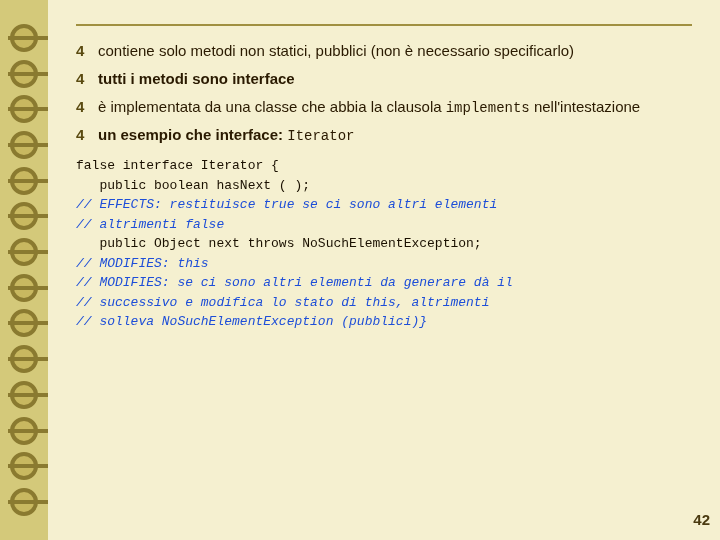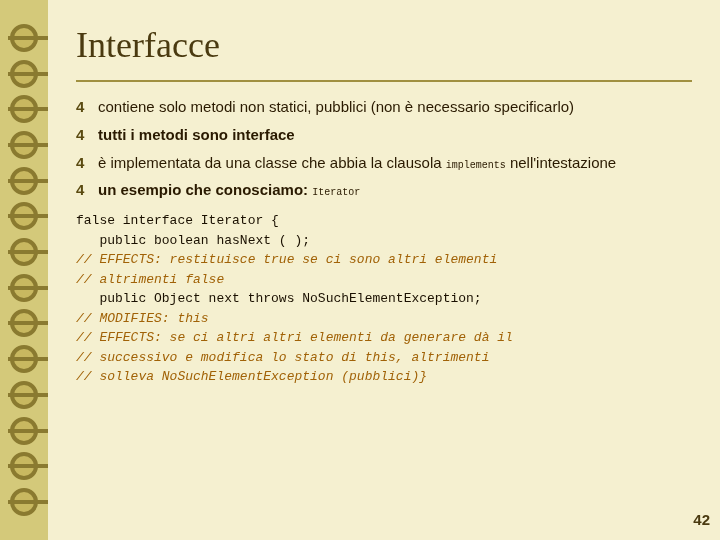--- a/index.html
+++ b/index.html
@@ -96,36 +96,36 @@
     .bullet-text {
       flex: 1;
     }
 
     .bullet-text strong {
       font-weight: bold;
     }
 
     .inline-code {
       font-family: 'Courier New', Courier, monospace;
-      font-size: 10px;
+      font-size: 14px;
       background: transparent;
     }
 
     .code-block {
       font-family: 'Courier New', Courier, monospace;
       font-size: 13px;
       color: #1a1000;
       line-height: 1.5;
       margin-top: 2px;
       white-space: pre;
     }
 
     .code-comment {
       font-style: italic;
-      color: #a16207;
+      color: #1d4ed8;
     }
 
     .slide-number {
       position: absolute;
       bottom: 12px;
       right: 10px;
       font-size: 15px;
       color: #4a3a10;
       font-weight: bold;
     }
@@ -144,46 +144,45 @@
   <div class="spiral-ring"></div>
   <div class="spiral-ring"></div>
   <div class="spiral-ring"></div>
   <div class="spiral-ring"></div>
   <div class="spiral-ring"></div>
   <div class="spiral-ring"></div>
   <div class="spiral-ring"></div>
 </div>
 
 <div class="content-area">
-  <h1 class="slide-title">Interfacce</h1>
   <hr class="divider">
 
   <ul class="bullet-list">
     <li class="bullet-item">
       <span class="bullet-num">4</span>
       <span class="bullet-text">contiene solo metodi non statici, pubblici (non è necessario specificarlo)</span>
     </li>
     <li class="bullet-item">
       <span class="bullet-num">4</span>
       <span class="bullet-text"><strong>tutti i metodi sono interface</strong></span>
     </li>
     <li class="bullet-item">
       <span class="bullet-num">4</span>
       <span class="bullet-text">è implementata da una classe che abbia la clausola <span class="inline-code">implements</span> nell'intestazione</span>
     </li>
     <li class="bullet-item">
       <span class="bullet-num">4</span>
-      <span class="bullet-text"><strong>un esempio che conosciamo:</strong> <span class="inline-code">Iterator</span></span>
+      <span class="bullet-text"><strong>un esempio che interface:</strong> <span class="inline-code">Iterator</span></span>
     </li>
   </ul>
 
   <div class="code-block"><span>false interface Iterator {</span>
 <span>   public boolean hasNext ( );</span>
 <span class="code-comment">// <em>EFFECTS: restituisce true se ci sono altri elementi</em></span>
 <span class="code-comment">// <em>altrimenti false</em></span>
 <span>   public Object next throws NoSuchElementException;</span>
 <span class="code-comment">// <em>MODIFIES: this</em></span>
-<span class="code-comment">// <em>EFFECTS: se ci altri altri elementi da generare dà il</em></span>
+<span class="code-comment">// <em>MODIFIES: se ci sono altri elementi da generare dà il</em></span>
 <span class="code-comment">// <em>successivo e modifica lo stato di this, altrimenti</em></span>
 <span class="code-comment">// <em>solleva NoSuchElementException (pubblici)}</em></span></div>
 
   <div class="slide-number">42</div>
 </div>
 
 </body></html>

